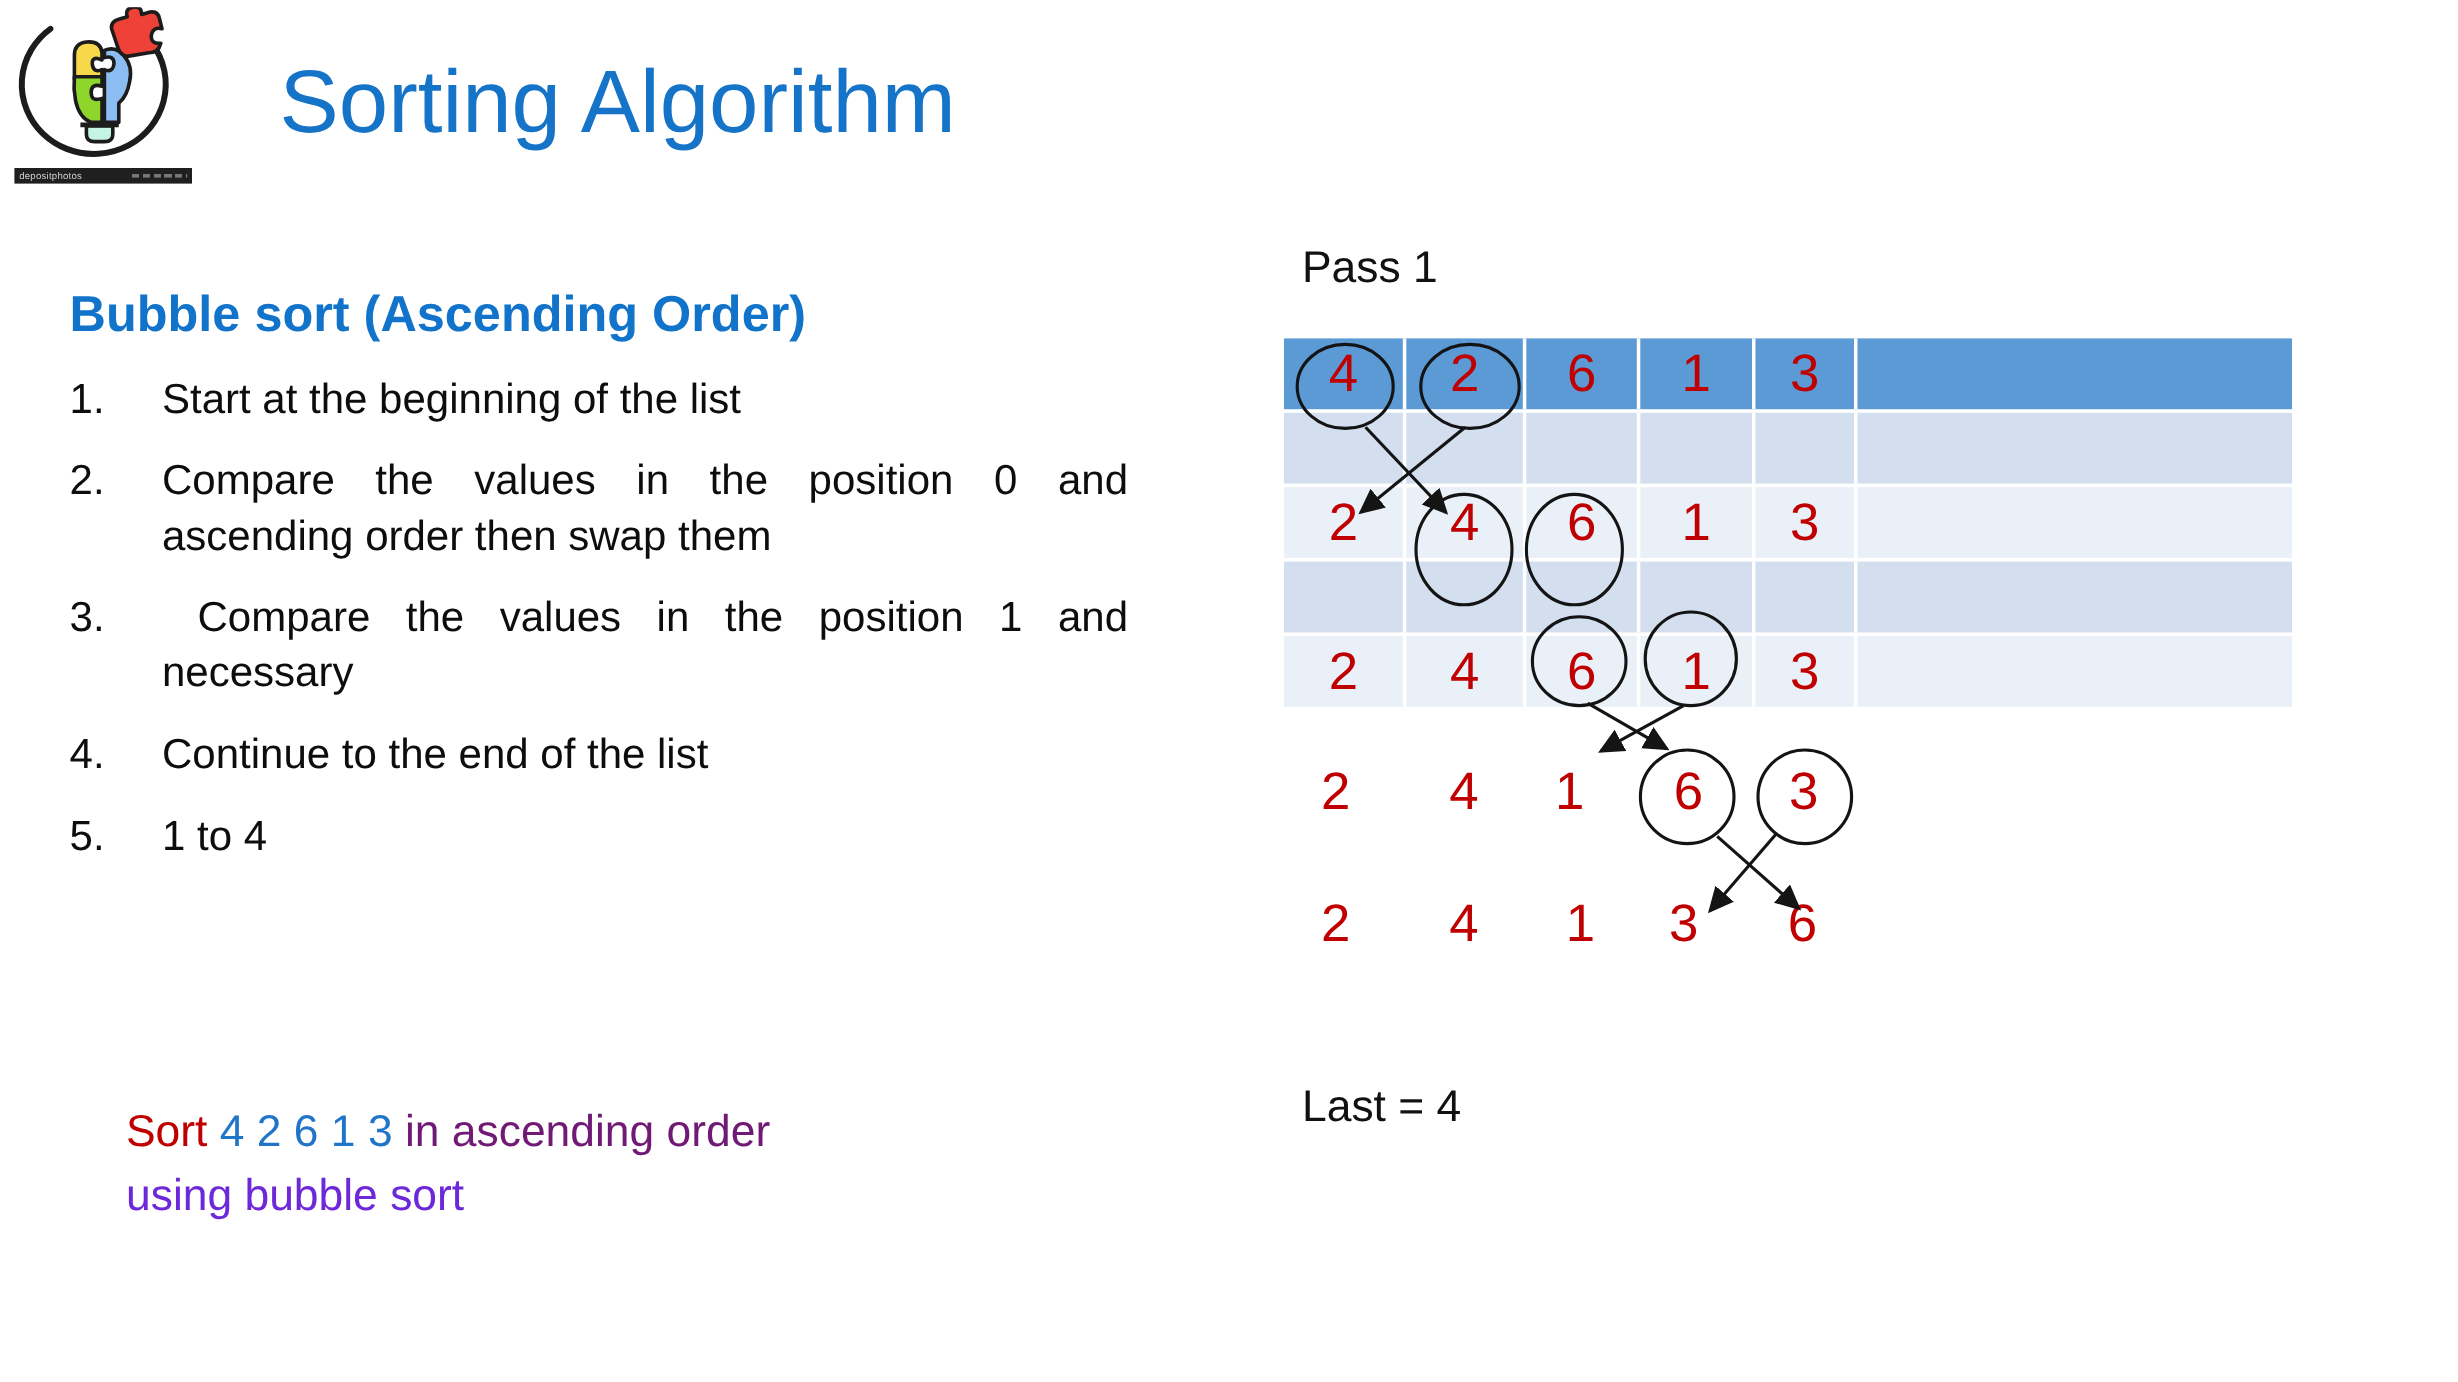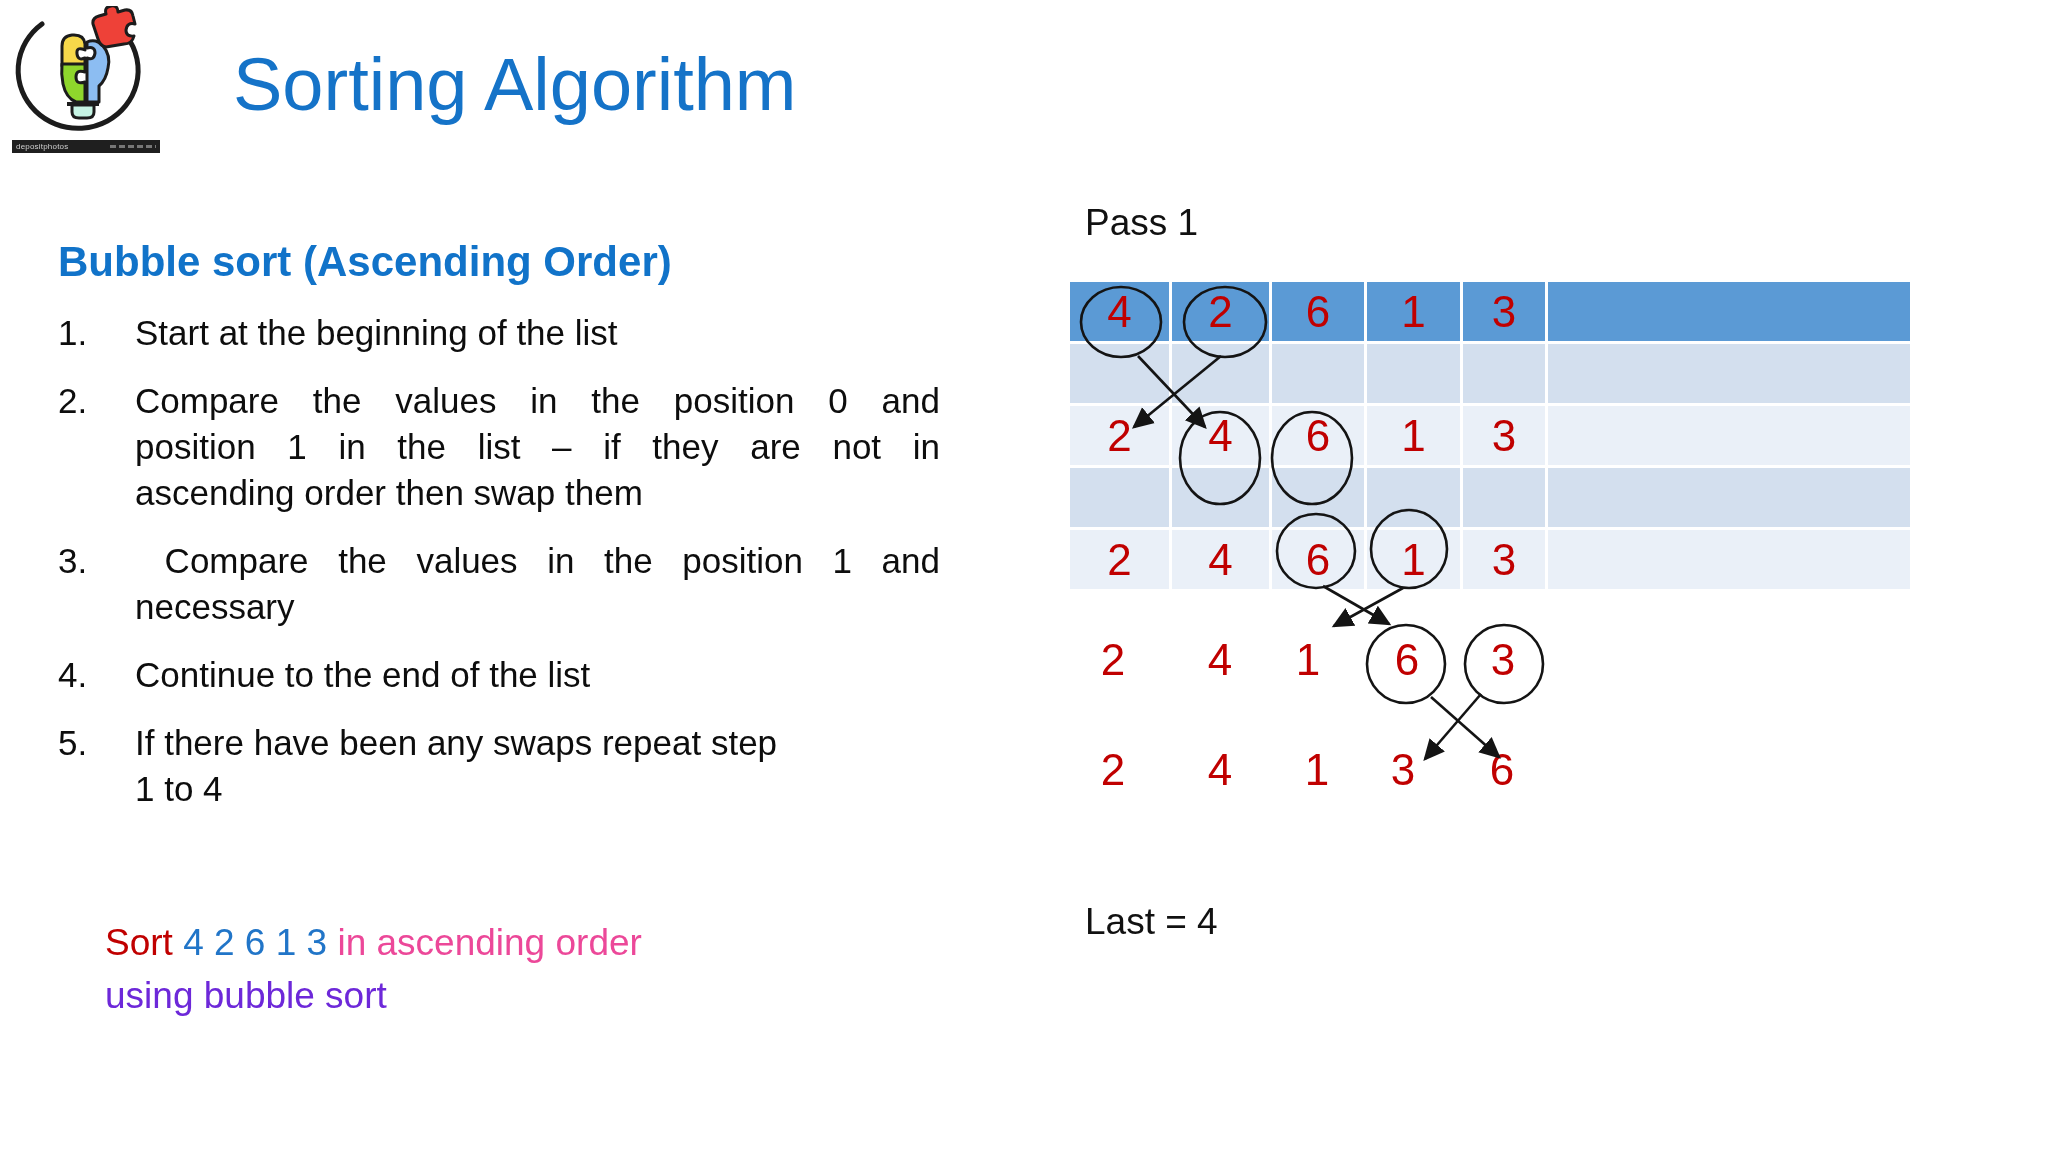--- a/index.html
+++ b/index.html
@@ -76,48 +76,46 @@
     <div class="step">
       <div class="num">1.</div>
       <div class="lines">
         <div class="line">Start at the beginning of the list</div>
       </div>
     </div>
     <div class="step">
       <div class="num">2.</div>
       <div class="lines">
         <div class="line just">Compare the values in the position 0 and</div>
-        <div class="line just">position 1 in the list – if they are not in</div>
         <div class="line">ascending order then swap them</div>
       </div>
     </div>
     <div class="step">
       <div class="num">3.</div>
       <div class="lines">
         <div class="line just">&nbsp;Compare the values in the position 1 and</div>
         <div class="line">necessary</div>
       </div>
     </div>
     <div class="step">
       <div class="num">4.</div>
       <div class="lines">
         <div class="line">Continue to the end of the list</div>
       </div>
     </div>
     <div class="step">
       <div class="num">5.</div>
       <div class="lines">
-        <div class="line">If there have been any swaps repeat step</div>
         <div class="line">1 to 4</div>
       </div>
     </div>
   </div>
 
 <div class="prompt" id="promptEl">
-  <span class="p-red" style="color: rgb(192, 0, 0);">Sort </span><span class="p-blue" style="color: rgb(33, 117, 200);">4 2 6 1 3</span><span class="p-red" style="color: #ec4899;"> in ascending order</span><br>
+  <span class="p-red" style="color: rgb(192, 0, 0);">Sort </span><span class="p-blue" style="color: rgb(33, 117, 200);">4 2 6 1 3</span><span class="p-red" style="color: #701a75;"> in ascending order</span><br>
   <span class="p-red" style="color: #6d28d9;">using bubble sort</span>
 </div>
 
 <div class="pass-label">Pass 1</div>
 <div class="last-label">Last = 4</div>
 
 <div class="sort-table" id="tableEl">
     <div class="trow">
       <div class="tcell" style="width: 102px; background: rgb(91, 154, 213); color: rgb(192, 0, 0);">4</div>
       <div class="tcell" style="width: 100px; background: rgb(91, 154, 213); color: rgb(192, 0, 0);">2</div>

